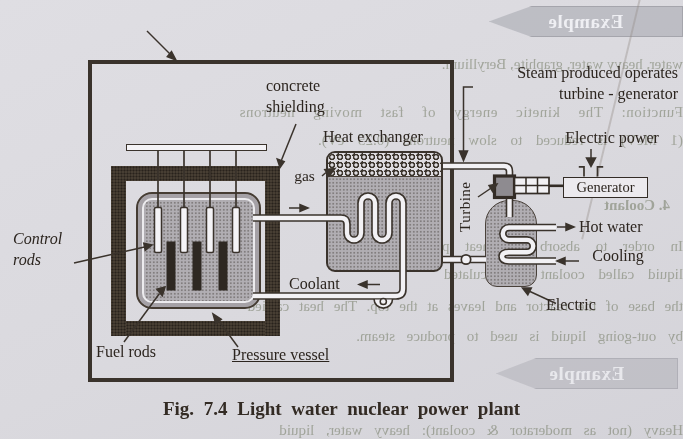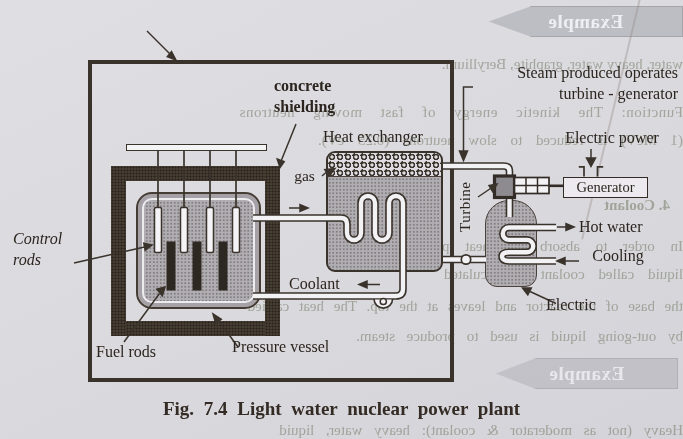--- a/index.html
+++ b/index.html
@@ -169,21 +169,21 @@
         <polygon points="213,314 221.3,319.2 215.7,323.5"></polygon>
       <line x1="380" y1="284.5" x2="367" y2="284.5"></line>
         <polygon points="359,284.5 367,281.2 367,287.8"></polygon>
       <line x1="289" y1="208" x2="300" y2="208"></line>
         <polygon points="308,208 300,204.7 300,211.3"></polygon>
       <line x1="322" y1="176" x2="326" y2="172.5"></line>
         <polygon points="335,168.5 324.8,169.6 329,176.2"></polygon>
     </g>
   </svg>
 
-  <div class="lbl" style="left:274px;top:75px;font-weight:bold;">
+  <div class="lbl" style="left:266px;top:75px;">
     <div>concrete</div>
     <div>shielding</div>
   </div>
   <div class="lbl" style="left:323px;top:126px;text-align:right;">Heat exchanger</div>
   <div class="lbl" style="left:288px;top:165px;width:33px;text-align:center;font-size:15.5px;">gas</div>
   <div class="lbl" style="left:450px;top:63px;width:228px;text-align:right;line-height:20.5px;">
     <div>Steam produced operates</div>
     <div>turbine - generator</div>
   </div>
   <div class="lbl" style="left:553px;top:127px;width:118px;text-align:center;">Electric power</div>
@@ -191,17 +191,17 @@
   <div class="lbl" style="left:579px;top:216px;">Hot water</div>
   <div class="lbl" style="left:578px;top:246px;width:80px;text-align:center;line-height:19.5px;">
     <div>Cooling</div>
   </div>
   <div class="lbl" style="left:546px;top:294px;">Electric</div>
   <div class="lbl" style="left:13px;top:228px;font-style:italic;">
     <div>Control</div>
     <div>rods</div>
   </div>
   <div class="lbl" style="left:96px;top:341px;">Fuel rods</div>
-  <div class="lbl" style="left:232px;top:336px;">Pressure vessel</div>
+  <div class="lbl" style="left:232px;top:344px;text-decoration:underline;">Pressure vessel</div>
   <div class="lbl" style="left:289px;top:273px;">Coolant</div>
 
   <div class="caption">Fig. 7.4 Light water nuclear power plant</div>
 </div>
 
 </body></html>

